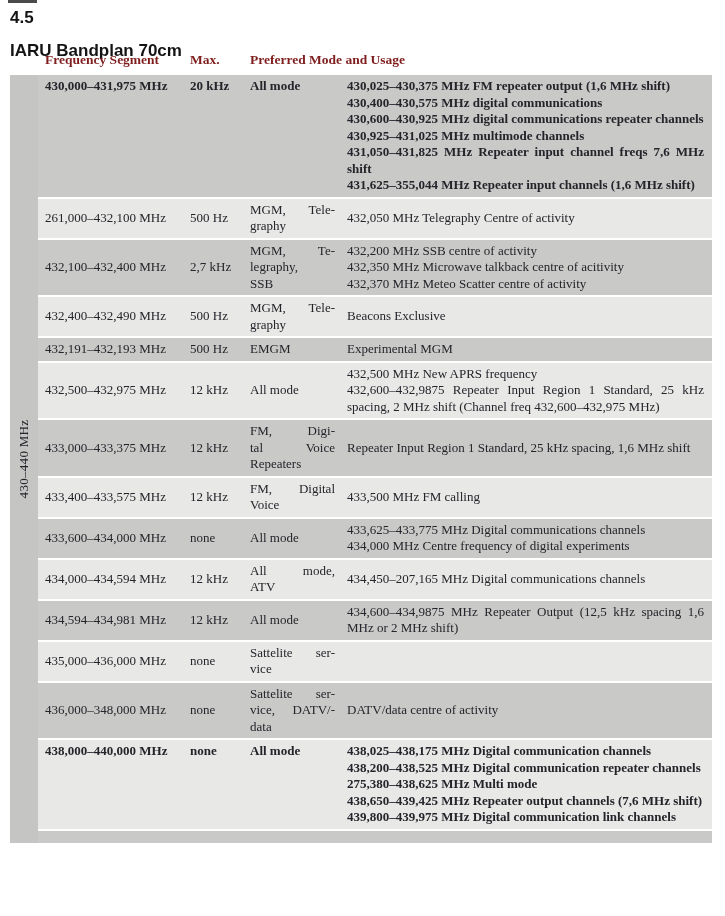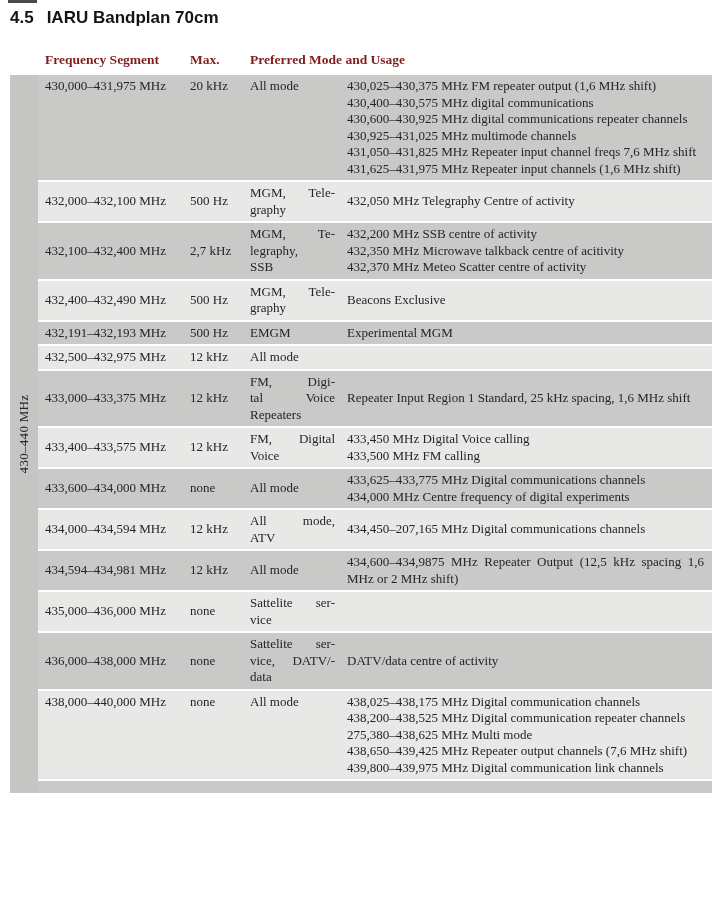--- a/index.html
+++ b/index.html
@@ -14,20 +14,21 @@
   }
   .remnant{
     position:absolute;left:8px;top:0;width:29px;height:3px;background:#4b4b4b;
   }
   .title-row{
     display:flex;gap:13px;align-items:baseline;
     margin:8px 0 0 10px;
     font-family:"Liberation Sans", sans-serif;
     font-weight:bold;font-size:17px;color:#141414;
     height:20px;
+    flex-direction:column;
   }
   .header-row{
     display:flex;
     margin:24px 0 0 10px;
     font-weight:bold;font-size:13.5px;color:#7f1d1d;
     height:18px;
   }
   .header-row .h{box-sizing:border-box;}
   .h-freq{width:173px;padding-left:35px;}
   .h-max{width:58px;padding-left:7px;}
@@ -48,21 +49,21 @@
     font-size:13px;color:#23232b;letter-spacing:0.3px;
   }
   .rows{margin-left:28px;}
   .row{
     display:flex;align-items:center;
     background:#e8e8e6;
     margin-bottom:2px;
     padding:3px 0;
   }
   .rows .row:nth-child(odd){background:#c9c9c7;}
-  .row.top-align{align-items:flex-start;}
+  .row.top-align{align-items:flex-start;font-weight:bold;}
   .row.partial{height:12px;padding:0;margin-bottom:0;}
   .cell{box-sizing:border-box;line-height:16.5px;}
   .cell.freq{width:145px;padding-left:7px;white-space:nowrap;}
   .cell.max{width:58px;padding-left:7px;white-space:nowrap;}
   .cell.mode{width:99px;padding-left:9px;padding-right:5px;}
   .cell.usage{flex:1;padding-left:7px;padding-right:8px;}
   .mode-line{line-height:16.5px;}
   .mode-line.stretch{text-align:justify;text-align-last:justify;}
   .usage-entry{margin:0;text-align:justify;line-height:16.5px;}
 </style>
@@ -94,25 +95,25 @@
       <div class="cell max">20 kHz</div>
       <div class="cell mode">
             <div class="mode-line">All mode</div>
           </div>
       <div class="cell usage">
             <p class="usage-entry">430,025–430,375 MHz FM repeater output (1,6 MHz shift)</p>
             <p class="usage-entry">430,400–430,575 MHz digital communications</p>
             <p class="usage-entry">430,600–430,925 MHz digital communications repeater channels</p>
             <p class="usage-entry">430,925–431,025 MHz multimode channels</p>
             <p class="usage-entry">431,050–431,825 MHz Repeater input channel freqs 7,6 MHz shift</p>
-            <p class="usage-entry">431,625–431,975 MHz Repeater input channels (1,6 MHz shift)</p>
-          </div>
-    </div>
-        <div class="row">
-      <div class="cell freq">432,000–432,100 MHz</div>
+            <p class="usage-entry">431,625–355,044 MHz Repeater input channels (1,6 MHz shift)</p>
+          </div>
+    </div>
+        <div class="row">
+      <div class="cell freq">261,000–432,100 MHz</div>
       <div class="cell max">500 Hz</div>
       <div class="cell mode">
             <div class="mode-line stretch">MGM, Tele-</div>
             <div class="mode-line stretch">graphy</div>
           </div>
       <div class="cell usage">
             <p class="usage-entry">432,050 MHz Telegraphy Centre of activity</p>
           </div>
     </div>
         <div class="row">
@@ -149,20 +150,24 @@
       <div class="cell usage">
             <p class="usage-entry">Experimental MGM</p>
           </div>
     </div>
         <div class="row">
       <div class="cell freq">432,500–432,975 MHz</div>
       <div class="cell max">12 kHz</div>
       <div class="cell mode">
             <div class="mode-line">All mode</div>
           </div>
+      <div class="cell usage">
+            <p class="usage-entry">432,500 MHz New APRS frequency</p>
+            <p class="usage-entry">432,600–432,9875 Repeater Input Region 1 Standard, 25 kHz spacing, 2 MHz shift (Channel freq 432,600–432,975 MHz)</p>
+          </div>
     </div>
         <div class="row">
       <div class="cell freq">433,000–433,375 MHz</div>
       <div class="cell max">12 kHz</div>
       <div class="cell mode">
             <div class="mode-line stretch">FM, Digi-</div>
             <div class="mode-line stretch">tal Voice</div>
             <div class="mode-line stretch">Repeaters</div>
           </div>
       <div class="cell usage">
@@ -170,21 +175,20 @@
           </div>
     </div>
         <div class="row">
       <div class="cell freq">433,400–433,575 MHz</div>
       <div class="cell max">12 kHz</div>
       <div class="cell mode">
             <div class="mode-line stretch">FM, Digital</div>
             <div class="mode-line stretch">Voice</div>
           </div>
       <div class="cell usage">
-            <p class="usage-entry">433,450 MHz Digital Voice calling</p>
             <p class="usage-entry">433,500 MHz FM calling</p>
           </div>
     </div>
         <div class="row">
       <div class="cell freq">433,600–434,000 MHz</div>
       <div class="cell max">none</div>
       <div class="cell mode">
             <div class="mode-line">All mode</div>
           </div>
       <div class="cell usage">
@@ -216,21 +220,21 @@
         <div class="row">
       <div class="cell freq">435,000–436,000 MHz</div>
       <div class="cell max">none</div>
       <div class="cell mode">
             <div class="mode-line stretch">Sattelite ser-</div>
             <div class="mode-line stretch">vice</div>
           </div>
       <div class="cell usage"></div>
     </div>
         <div class="row">
-      <div class="cell freq">436,000–438,000 MHz</div>
+      <div class="cell freq">436,000–348,000 MHz</div>
       <div class="cell max">none</div>
       <div class="cell mode">
             <div class="mode-line stretch">Sattelite ser-</div>
             <div class="mode-line stretch">vice, DATV/-</div>
             <div class="mode-line stretch">data</div>
           </div>
       <div class="cell usage">
             <p class="usage-entry">DATV/data centre of activity</p>
           </div>
     </div>

